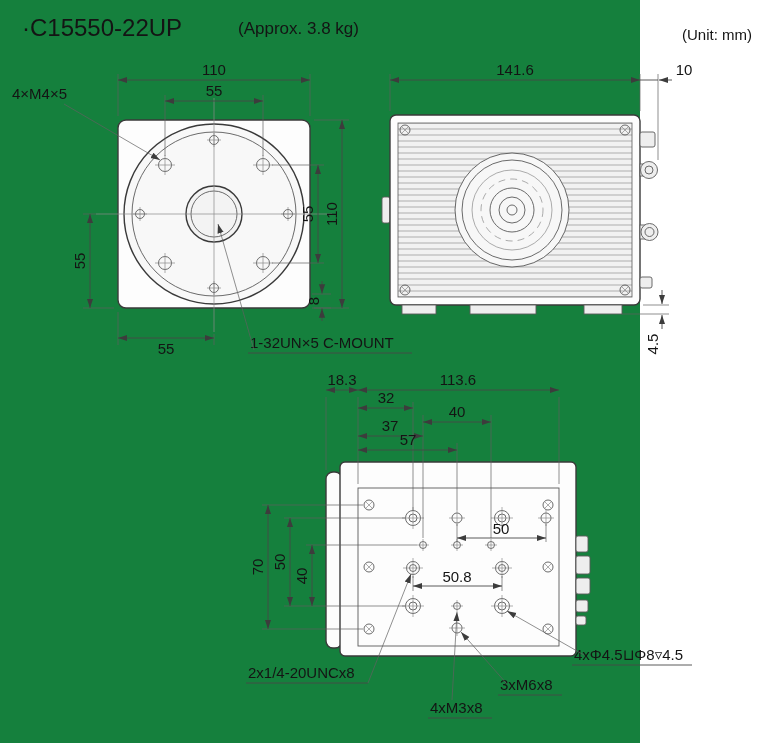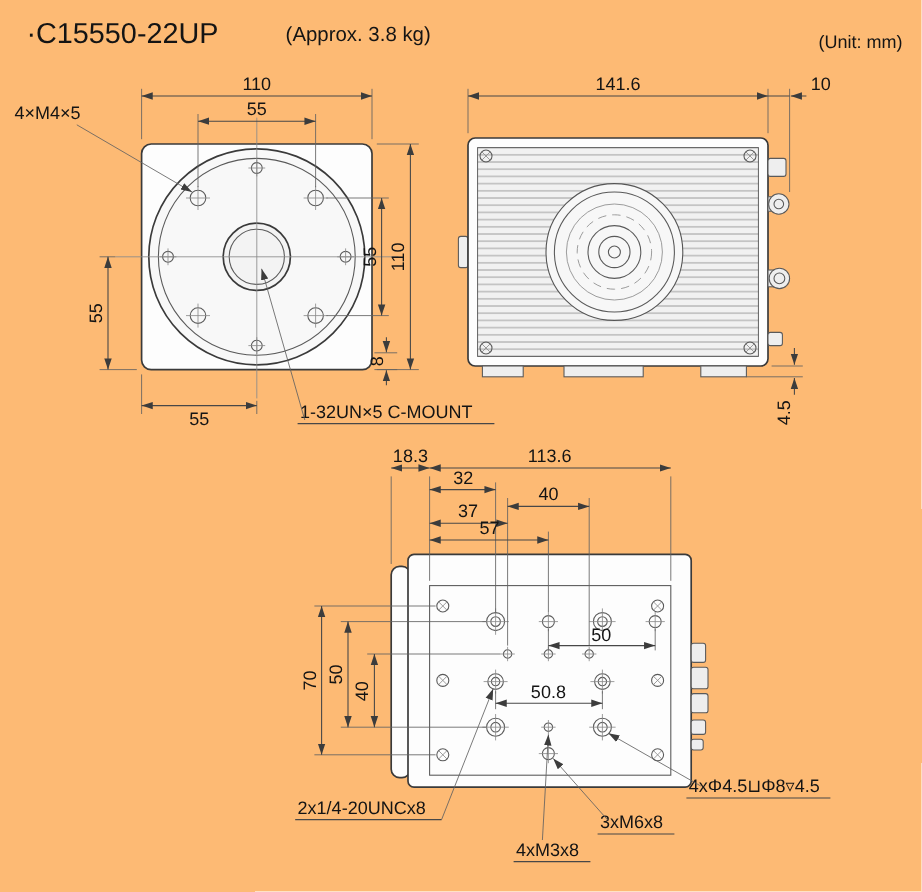--- a/index.html
+++ b/index.html
@@ -1,16 +1,16 @@
 <!DOCTYPE html>
 <html><head>
 <meta charset="utf-8">
 <style>
   html,body{margin:0;padding:0;background:#ffffff;}
-  .page{width:768px;height:743px;position:relative;background:#fdba74;}
+  .page{width:640px;height:743px;position:relative;background:#15803d;}
   svg text{font-family:"Liberation Sans","DejaVu Sans",sans-serif;fill:#141414;}
   .t24{font-size:24px;}
   .t17{font-size:17px;}
   .t15{font-size:15px;}
   .mid{text-anchor:middle;}
   .ln{stroke:#3a3a3a;stroke-width:1.4;fill:none;}
   .tn{stroke:#5a5a5a;stroke-width:0.9;fill:none;}
   .tnf{stroke:#5a5a5a;stroke-width:0.9;fill:#eeeeee;}
   .ext{stroke:#606060;stroke-width:0.7;fill:none;}
   .dim{stroke:#474747;stroke-width:0.9;fill:none;}

